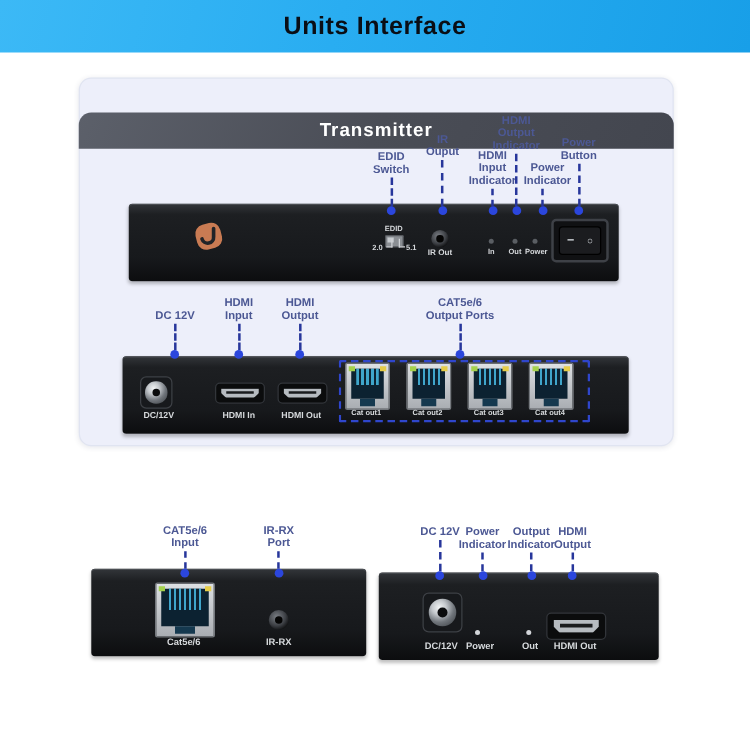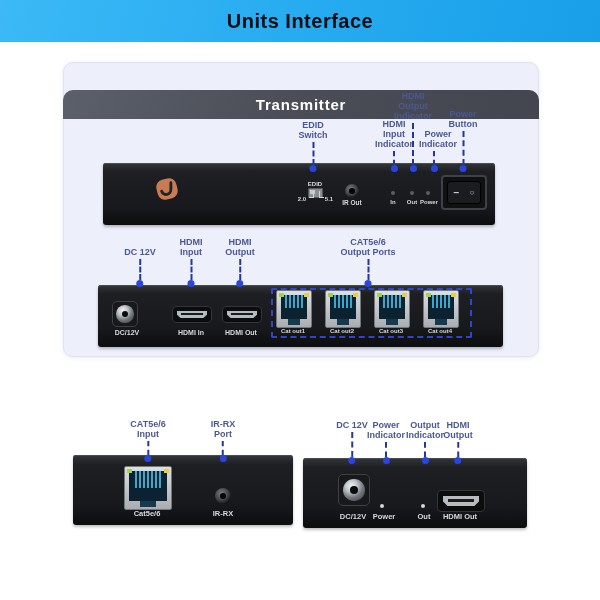--- a/index.html
+++ b/index.html
@@ -100,20 +100,26 @@
       <div class="panel-title">Transmitter</div>
     </div>
   </div>
 
   <div class="co" style="left:313px;top:120px;height:52px;">
     <div class="co-label">EDID
 Switch</div>
     <div class="co-line"></div>
     <div class="co-dot"></div>
   </div>
+  <div class="co" style="left:354px;top:106px;height:66px;">
+    <div class="co-label">IR
+Ouput</div>
+    <div class="co-line"></div>
+    <div class="co-dot"></div>
+  </div>
   <div class="co" style="left:394px;top:119px;height:53px;">
     <div class="co-label">HDMI
 Input
 Indicator</div>
     <div class="co-line"></div>
     <div class="co-dot"></div>
   </div>
   <div class="co" style="left:413px;top:91px;height:81px;">
     <div class="co-label">HDMI
 Output

